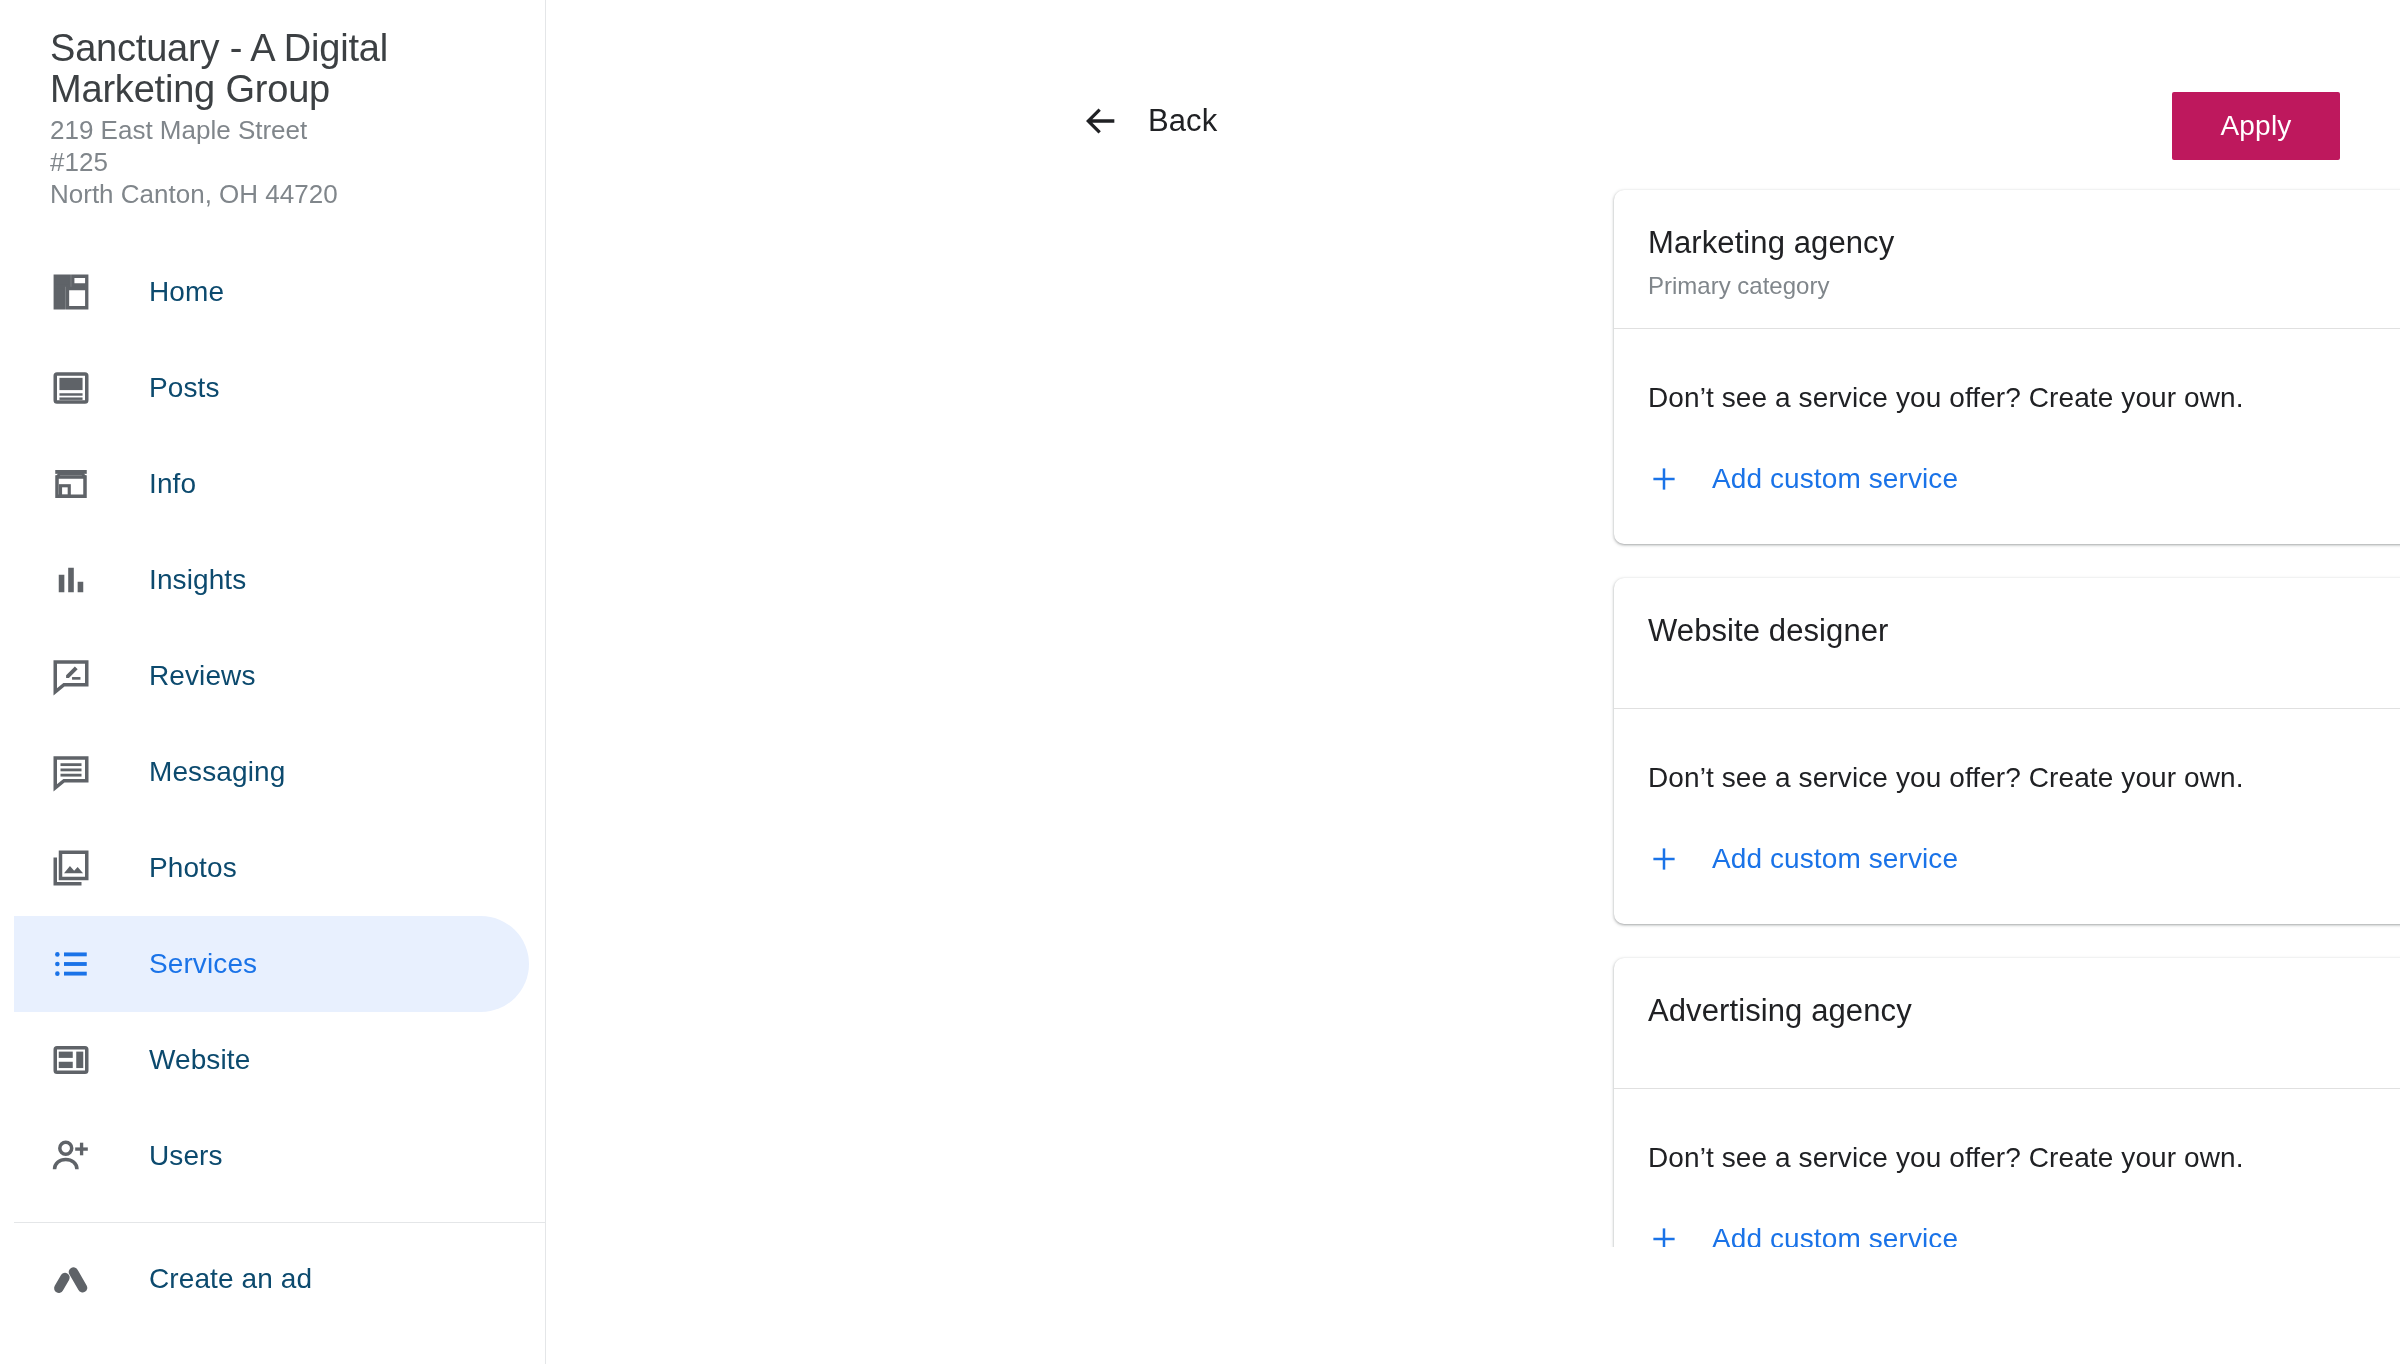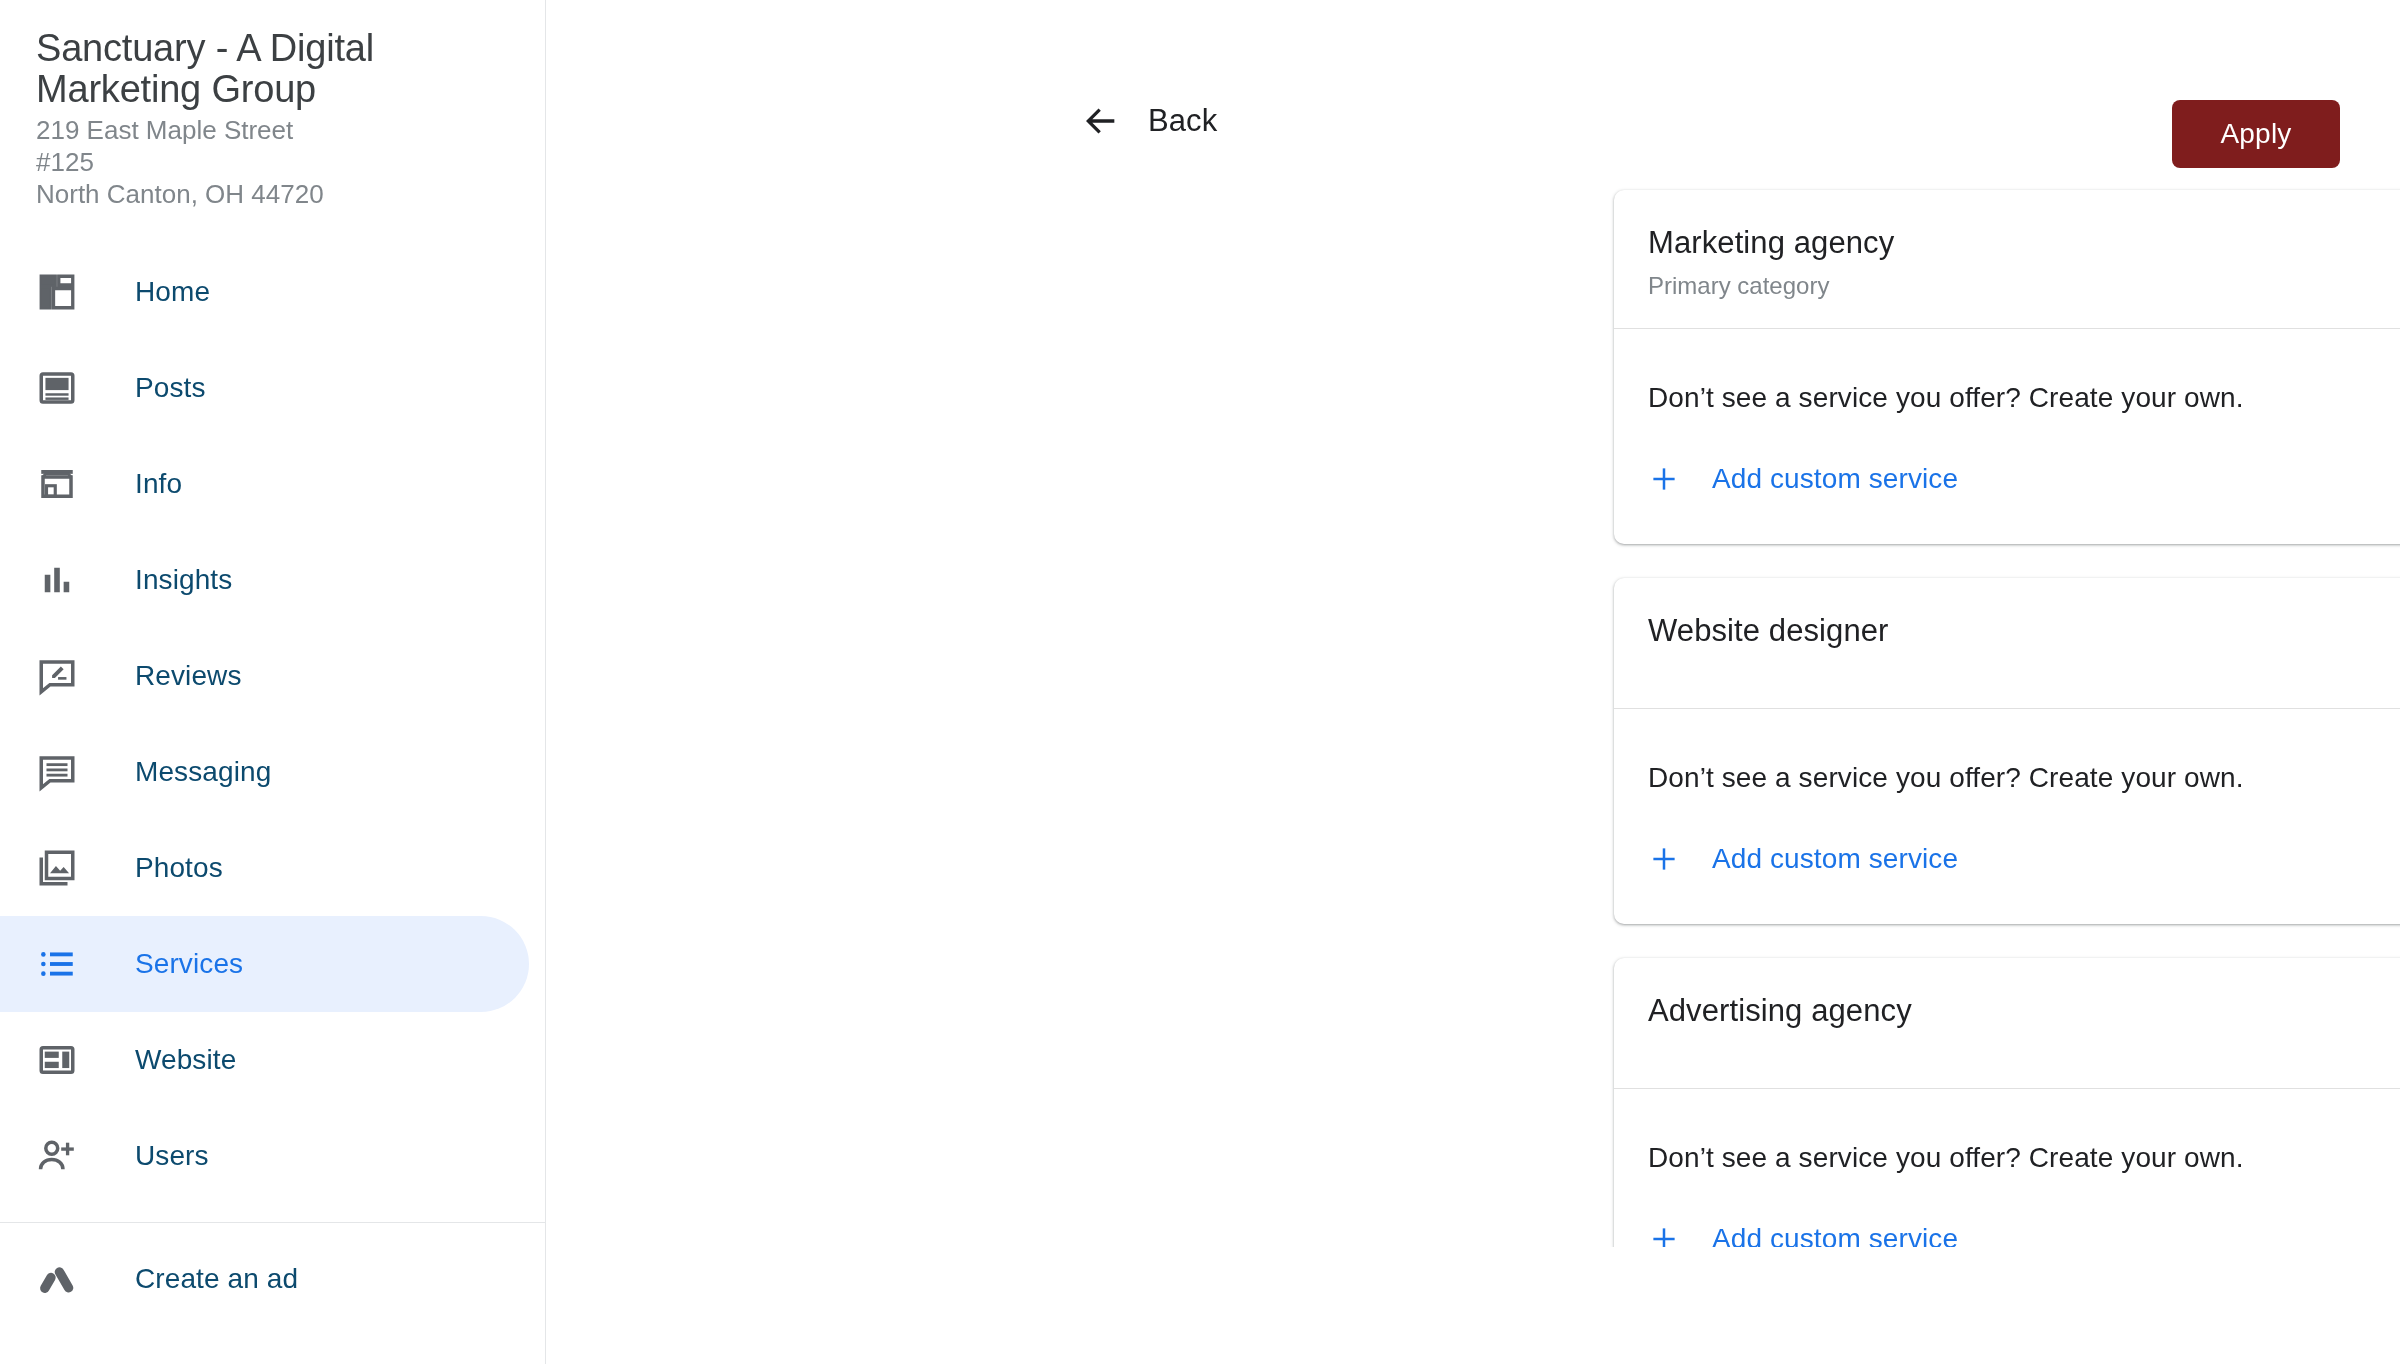--- a/index.html
+++ b/index.html
@@ -21,20 +21,21 @@
 
   
   .sidebar {
     position: relative;
     width: 546px;
     height: 1364px;
     background: #fff;
     border-right: 1px solid #e4e6e8;
     flex: 0 0 546px;
     padding-top: 28px;
+    padding-left: 14px;
   }
 
   .biz-block { padding: 0 36px 0 36px; }
 
   .biz-name {
     font-size: 38px;
     line-height: 41px;
     color: #3c4043;
     font-weight: 400;
     letter-spacing: -0.2px;
@@ -126,27 +127,27 @@
     margin-left: 26px;
     font-size: 31px;
     color: #202124;
     font-weight: 400;
     letter-spacing: 0.1px;
   }
 
   .apply-btn {
     position: absolute;
     right: 60px;
-    top: 100px;
+    top: 92px;
     width: 168px;
     height: 68px;
-    background: #7f1d1d;
+    background: #be185d;
     color: #fff;
     border: none;
-    border-radius: 8px;
+    border-radius: 2px;
     font-size: 28px;
     font-family: "Liberation Sans", sans-serif;
     font-weight: 500;
     letter-spacing: 0.2px;
     cursor: pointer;
   }
 
   .cards {
     position: absolute;
     left: 1068px;

